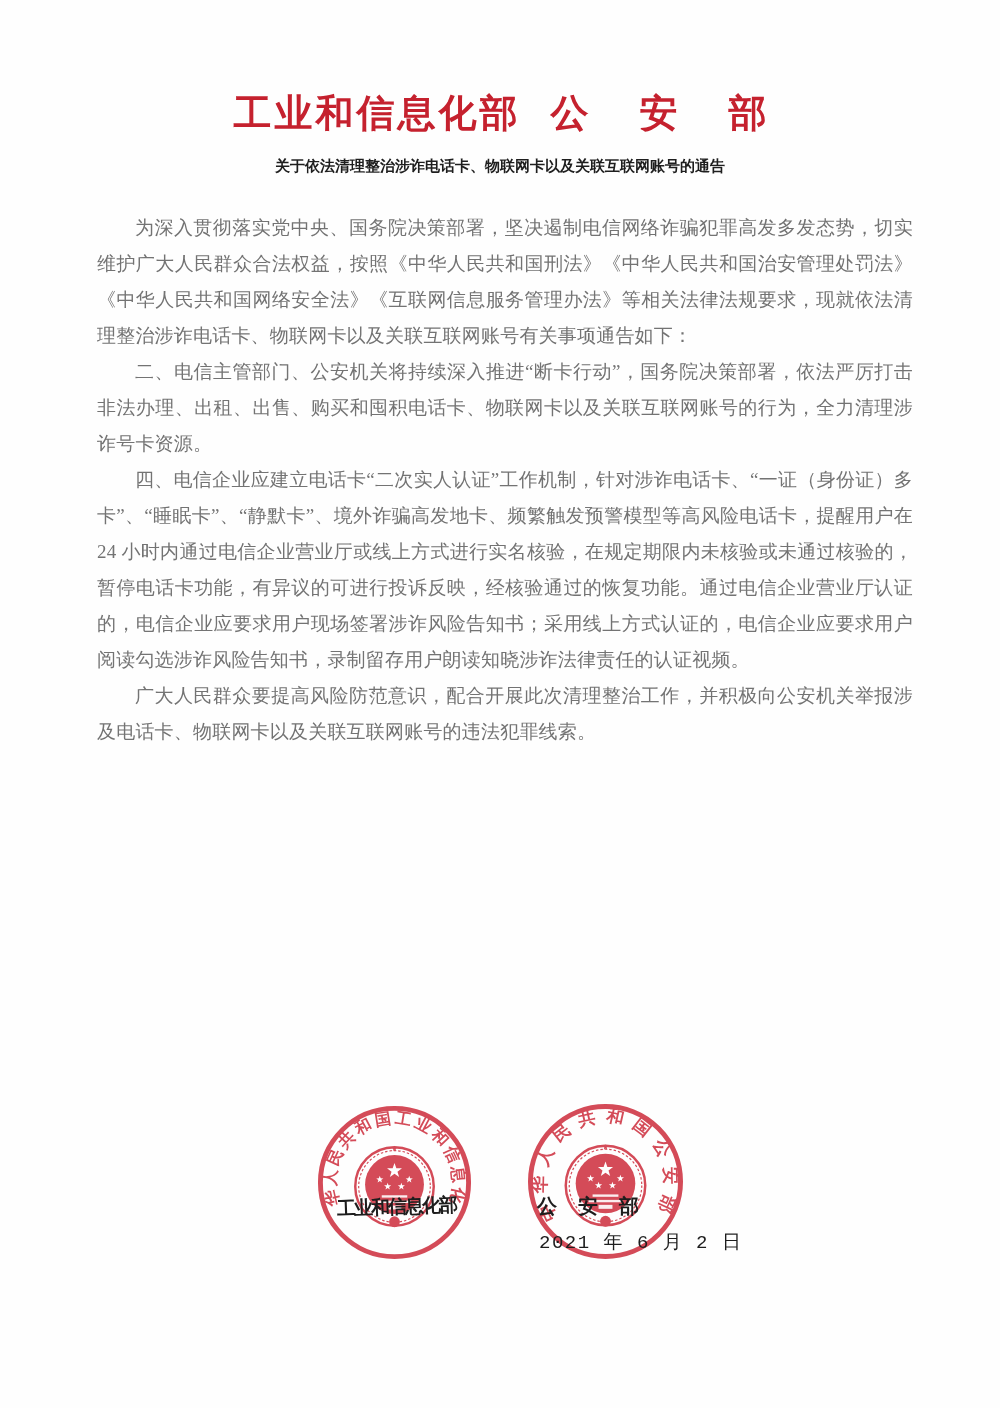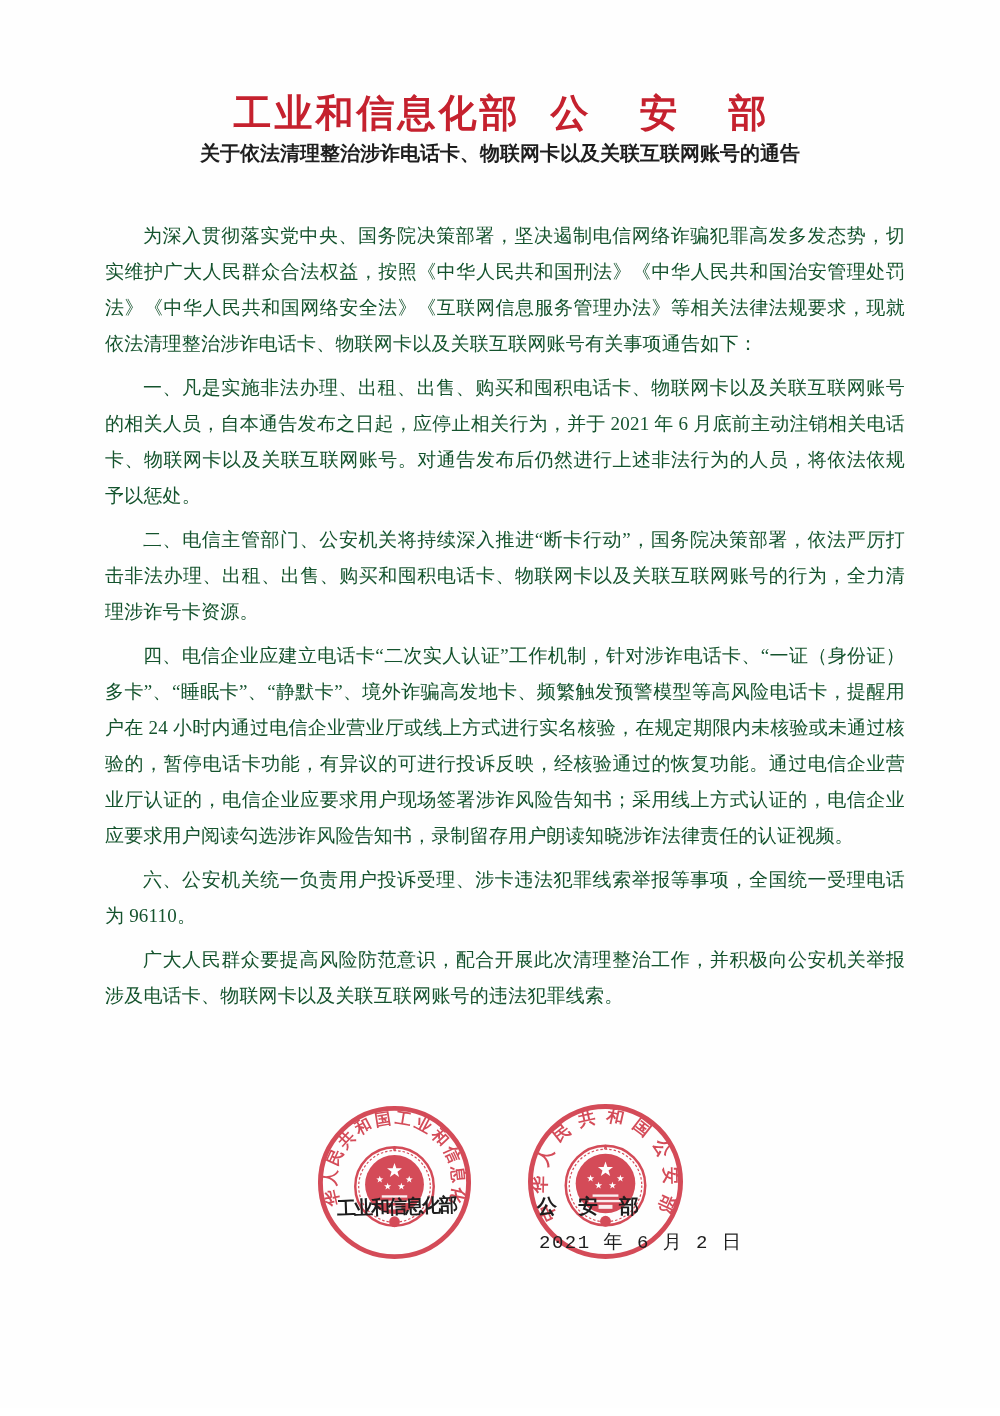--- a/index.html
+++ b/index.html
@@ -24,45 +24,45 @@
     color: #c5212e;
     font-weight: bold;
     font-size: 38px;
     line-height: 42px;
     white-space: nowrap;
   }
   .ministry-1 { letter-spacing: 3px; margin-right: 30px; }
   .ministry-2 { letter-spacing: 51px; margin-right: -51px; }
   .subtitle {
     position: absolute;
-    top: 136px;
+    top: 149px;
     left: 0;
     width: 1000px;
     text-align: center;
     font-weight: bold;
-    font-size: 20px;
+    font-size: 15px;
     line-height: 34px;
     color: #1e1e1e;
     white-space: nowrap;
   }
   .body-text {
     position: absolute;
     top: 210px;
     left: 97px;
     width: 816px;
   }
   .body-text p.para {
-    margin: 8px;
+    margin: 0;
     text-indent: 2em;
     font-size: 19px;
     line-height: 36px;
     text-align: justify;
     text-justify: inter-ideograph;
     letter-spacing: 0.2px;
-    color: #14532d;
+    color: #737373;
   }
   
   .seal {
     position: absolute;
     opacity: 0.93;
   }
   .seal-left  { left: 316px; top: 1104px; width: 157px; height: 157px; }
   .seal-right { left: 526px; top: 1102px; width: 159px; height: 159px; }
   .seal svg { width: 100%; height: 100%; display: block; }
   .overlay-black {
@@ -93,24 +93,22 @@
 
   <div class="title-row">
     <span class="ministry-1">工业和信息化部</span>
     <span class="ministry-2">公安部</span>
   </div>
 
   <div class="subtitle">关于依法清理整治涉诈电话卡、物联网卡以及关联互联网账号的通告</div>
 
   <div class="body-text">
       <p class="para">为深入贯彻落实党中央、国务院决策部署，坚决遏制电信网络诈骗犯罪高发多发态势，切实维护广大人民群众合法权益，按照《中华人民共和国刑法》《中华人民共和国治安管理处罚法》《中华人民共和国网络安全法》《互联网信息服务管理办法》等相关法律法规要求，现就依法清理整治涉诈电话卡、物联网卡以及关联互联网账号有关事项通告如下：</p>
-      <p class="para">一、凡是实施非法办理、出租、出售、购买和囤积电话卡、物联网卡以及关联互联网账号的相关人员，自本通告发布之日起，应停止相关行为，并于 2021 年 6 月底前主动注销相关电话卡、物联网卡以及关联互联网账号。对通告发布后仍然进行上述非法行为的人员，将依法依规予以惩处。</p>
       <p class="para">二、电信主管部门、公安机关将持续深入推进“断卡行动”，国务院决策部署，依法严厉打击非法办理、出租、出售、购买和囤积电话卡、物联网卡以及关联互联网账号的行为，全力清理涉诈号卡资源。</p>
       <p class="para">四、电信企业应建立电话卡“二次实人认证”工作机制，针对涉诈电话卡、“一证（身份证）多卡”、“睡眠卡”、“静默卡”、境外诈骗高发地卡、频繁触发预警模型等高风险电话卡，提醒用户在 24 小时内通过电信企业营业厅或线上方式进行实名核验，在规定期限内未核验或未通过核验的，暂停电话卡功能，有异议的可进行投诉反映，经核验通过的恢复功能。通过电信企业营业厅认证的，电信企业应要求用户现场签署涉诈风险告知书；采用线上方式认证的，电信企业应要求用户阅读勾选涉诈风险告知书，录制留存用户朗读知晓涉诈法律责任的认证视频。</p>
-      <p class="para">六、公安机关统一负责用户投诉受理、涉卡违法犯罪线索举报等事项，全国统一受理电话为 96110。</p>
       <p class="para">广大人民群众要提高风险防范意识，配合开展此次清理整治工作，并积极向公安机关举报涉及电话卡、物联网卡以及关联互联网账号的违法犯罪线索。</p>
     </div>
 
   <div class="seal seal-left">
     <svg viewBox="0 0 160 160" xmlns="http://www.w3.org/2000/svg">
       <defs>
         <path id="st1" d="M0,-1 L0.235,-0.324 L0.951,-0.309 L0.38,0.124 L0.588,0.809 L0,0.4 L-0.588,0.809 L-0.38,0.124 L-0.951,-0.309 L-0.235,-0.324 Z"></path>
         <path id="arc1" d="M 25.6 105.4 A 60 60 0 1 1 134.4 105.4" fill="none"></path>
       </defs>
       <circle cx="80" cy="80" r="75.5" fill="none" stroke="#d13e4c" stroke-width="5"></circle>

